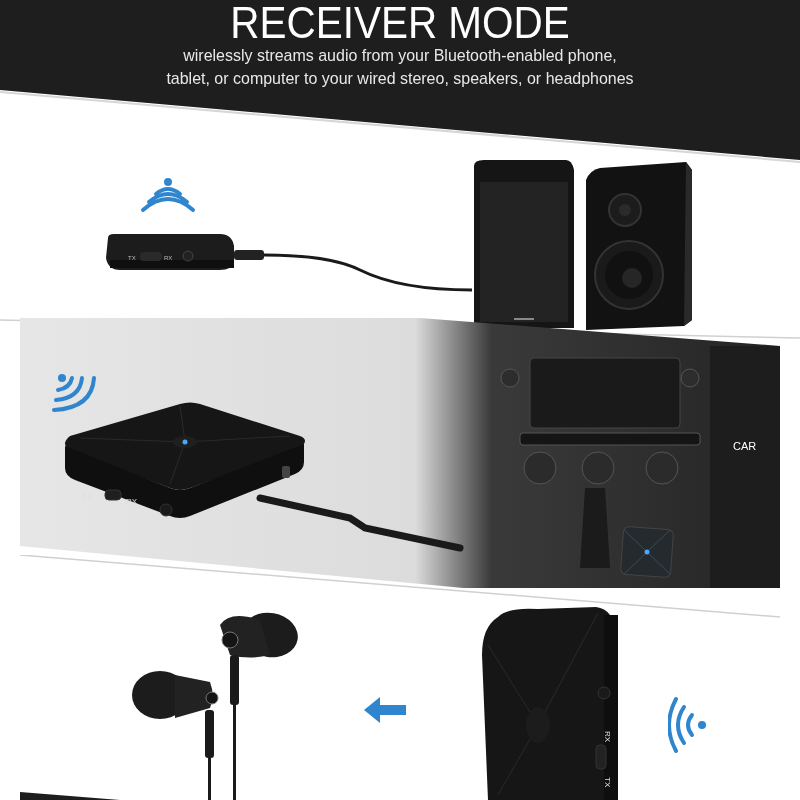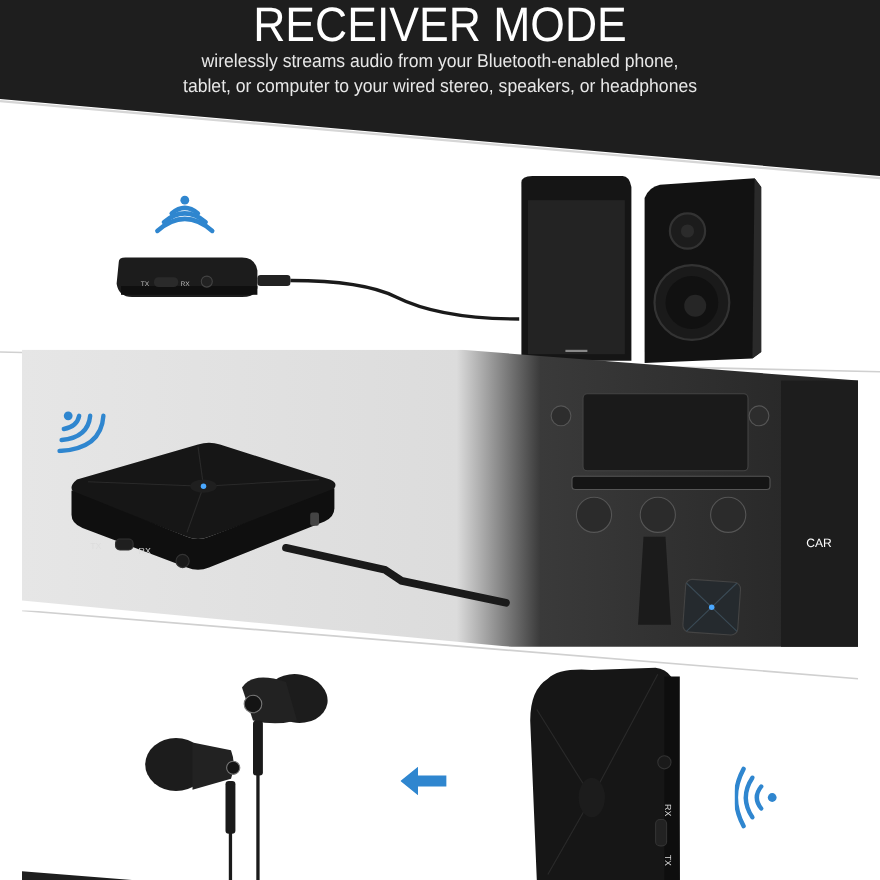--- a/index.html
+++ b/index.html
@@ -103,21 +103,21 @@
 
   <path d="M240 180 L330 200 L345 210 L440 230" stroke="#1a1a1a" stroke-width="7" fill="none" stroke-linecap="round"></path>
 </svg>
 
 <svg class="wifi" style="left:52px;top:370px;" width="50" height="42" viewBox="0 0 50 42">
   <circle cx="10" cy="8" r="4" fill="#2f86cf"></circle>
   <path d="M6 20 Q18 18 20 8" stroke="#2f86cf" stroke-width="4" fill="none" stroke-linecap="round"></path>
   <path d="M4 30 Q28 28 30 8" stroke="#2f86cf" stroke-width="4" fill="none" stroke-linecap="round"></path>
   <path d="M2 40 Q40 38 42 8" stroke="#2f86cf" stroke-width="4" fill="none" stroke-linecap="round"></path>
 </svg>
-<div class="abs label-light" style="left:733px;top:488px;">CAR</div>
+<div class="abs label-light" style="left:733px;top:440px;">CAR</div>
 
 <svg class="abs" style="left:0;top:555px;" width="800" height="70" viewBox="0 0 800 70">
   <polyline points="20,0 780,62" stroke="#d0d0d0" stroke-width="1.5" fill="none"></polyline>
 </svg>
 
 <svg class="abs" style="left:120px;top:600px;" width="180" height="200" viewBox="0 0 180 200">
 
   <ellipse cx="150" cy="35" rx="28" ry="22" fill="#1c1c1c" transform="rotate(10 150 35)"></ellipse>
   <path d="M100 25 Q110 10 140 20 L150 55 Q130 60 110 55 Z" fill="#222"></path>
   <circle cx="110" cy="40" r="8" fill="#141414" stroke="#777" stroke-width="1"></circle>

